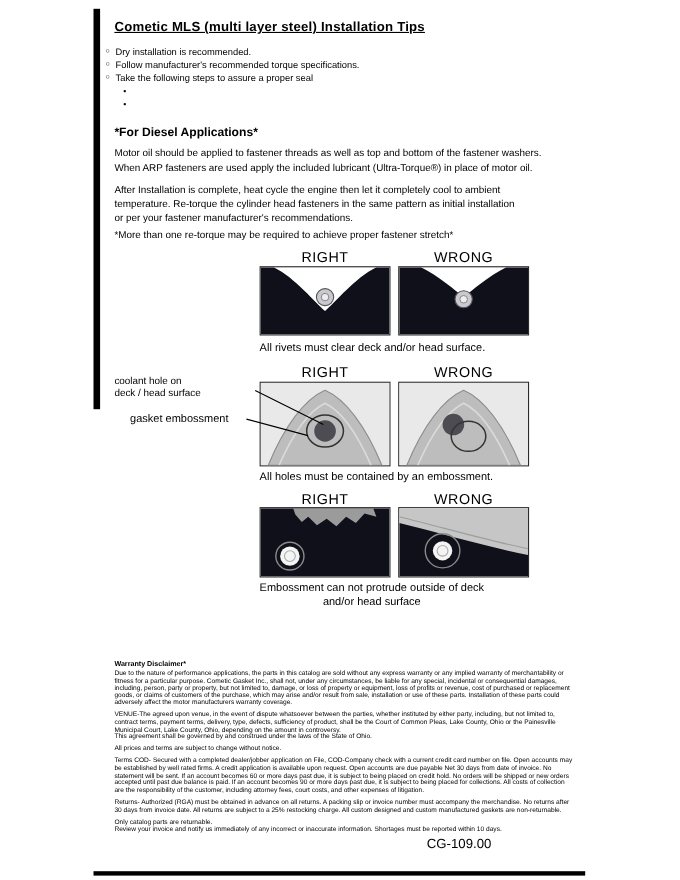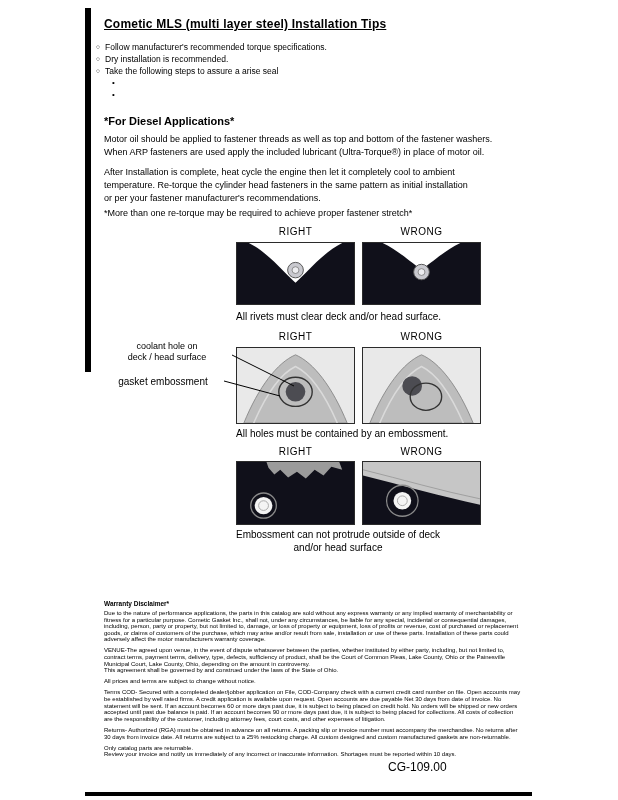--- a/index.html
+++ b/index.html
@@ -22,35 +22,35 @@
   .bullet-row .marker { flex:none; width:9px; font-size:6.5px; line-height:12px; }
   .bullet-row.sub { padding-left:16px; }
   .bullet-row.sub .marker { font-size:8px; }
 
   .diesel-heading { left:104px; top:115px; font-size:11px; font-weight:bold; }
   .body-para { font-size:9px; line-height:13px; }
   .para1 { left:104px; top:133px; }
   .para2 { left:104px; top:166px; }
   .note-line { left:104px; top:208px; font-size:9px; }
 
-  .col-header { width:119px; text-align:center; font-size:10px; letter-spacing:0.5px; }
+  .col-header { width:119px; text-align:center; font-size:13px; letter-spacing:0.5px; }
   .cL { left:236px; } .cR { left:362px; }
   .h-row1 { top:226px; } .h-row2 { top:331px; } .h-row3 { top:446px; }
   .img-row1 { top:242px; } .img-row2 { top:347px; } .img-row3 { top:461px; }
 
   .diagram-frame { width:119px; border:1px solid #2b2b2b; background:#fff; }
   .diagram-frame svg { display:block; width:100%; height:100%; }
   .r1 { height:63px; } .r2 { height:77px; } .r3 { height:64px; }
 
   .caption { font-size:10px; line-height:13px; }
   .cap1 { left:236px; top:310px; }
   .cap2 { left:236px; top:427px; }
   .cap3 { left:236px; top:528px;text-align:center; }
 
-  .coolant-label { left:104px; top:341px; width:126px; text-align:center;
+  .coolant-label { left:104px; top:341px; width:126px; text-align:left;
                    font-size:9px; line-height:11px; }
   .emboss-label  { left:104px; top:376px; width:118px; text-align:center; font-size:10px; }
   .leader-lines  { left:100px; top:335px; pointer-events:none; }
 
   .warranty { left:104px; top:600px; width:440px; }
   .warranty-heading { font-size:6.5px; font-weight:bold; margin-bottom:3px; }
   .warranty-p { font-size:6px; line-height:6.6px; margin-bottom:4.5px; white-space:pre-line; }
 
   .footer-code { left:388px; top:760px; font-size:12px; }
   .bottom-rule { left:85px; top:792px; width:447px; height:4px; background:#000; }
@@ -58,29 +58,29 @@
 </head>
 <body>
 
 <div class="abs left-bar"></div>
 
 <h1 class="abs doc-title">Cometic MLS (multi layer steel) Installation Tips</h1>
 
 <div class="abs bullets">
   <div class="bullet-row">
     <span class="marker">○</span>
+    <span>Dry installation is recommended.</span>
+  </div>
+  <div class="bullet-row">
+    <span class="marker">○</span>
     <span>Follow manufacturer's recommended torque specifications.</span>
   </div>
   <div class="bullet-row">
     <span class="marker">○</span>
-    <span>Dry installation is recommended.</span>
-  </div>
-  <div class="bullet-row">
-    <span class="marker">○</span>
-    <span>Take the following steps to assure a arise seal</span>
+    <span>Take the following steps to assure a proper seal</span>
   </div>
   <div class="bullet-row sub">
     <span class="marker">•</span>
   </div>
   <div class="bullet-row sub">
     <span class="marker">•</span>
   </div>
 </div>
 
 <h2 class="abs diesel-heading">*For Diesel Applications*</h2>

